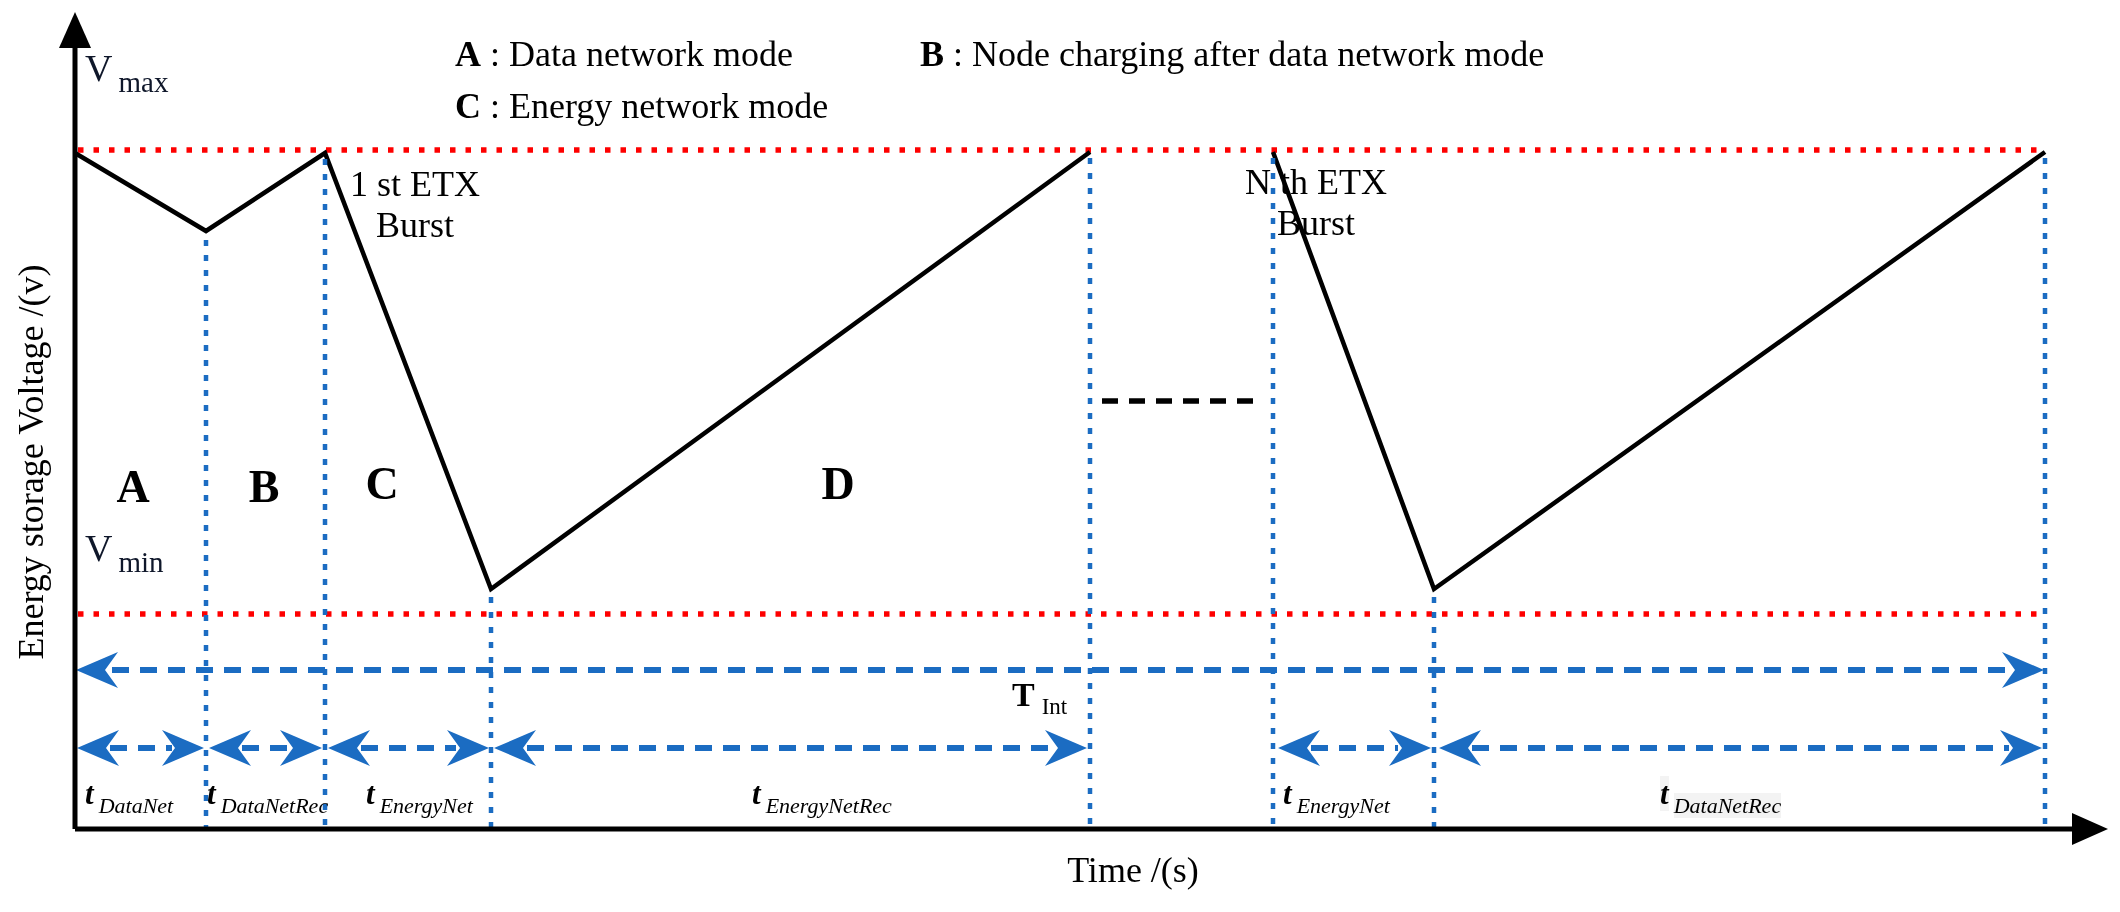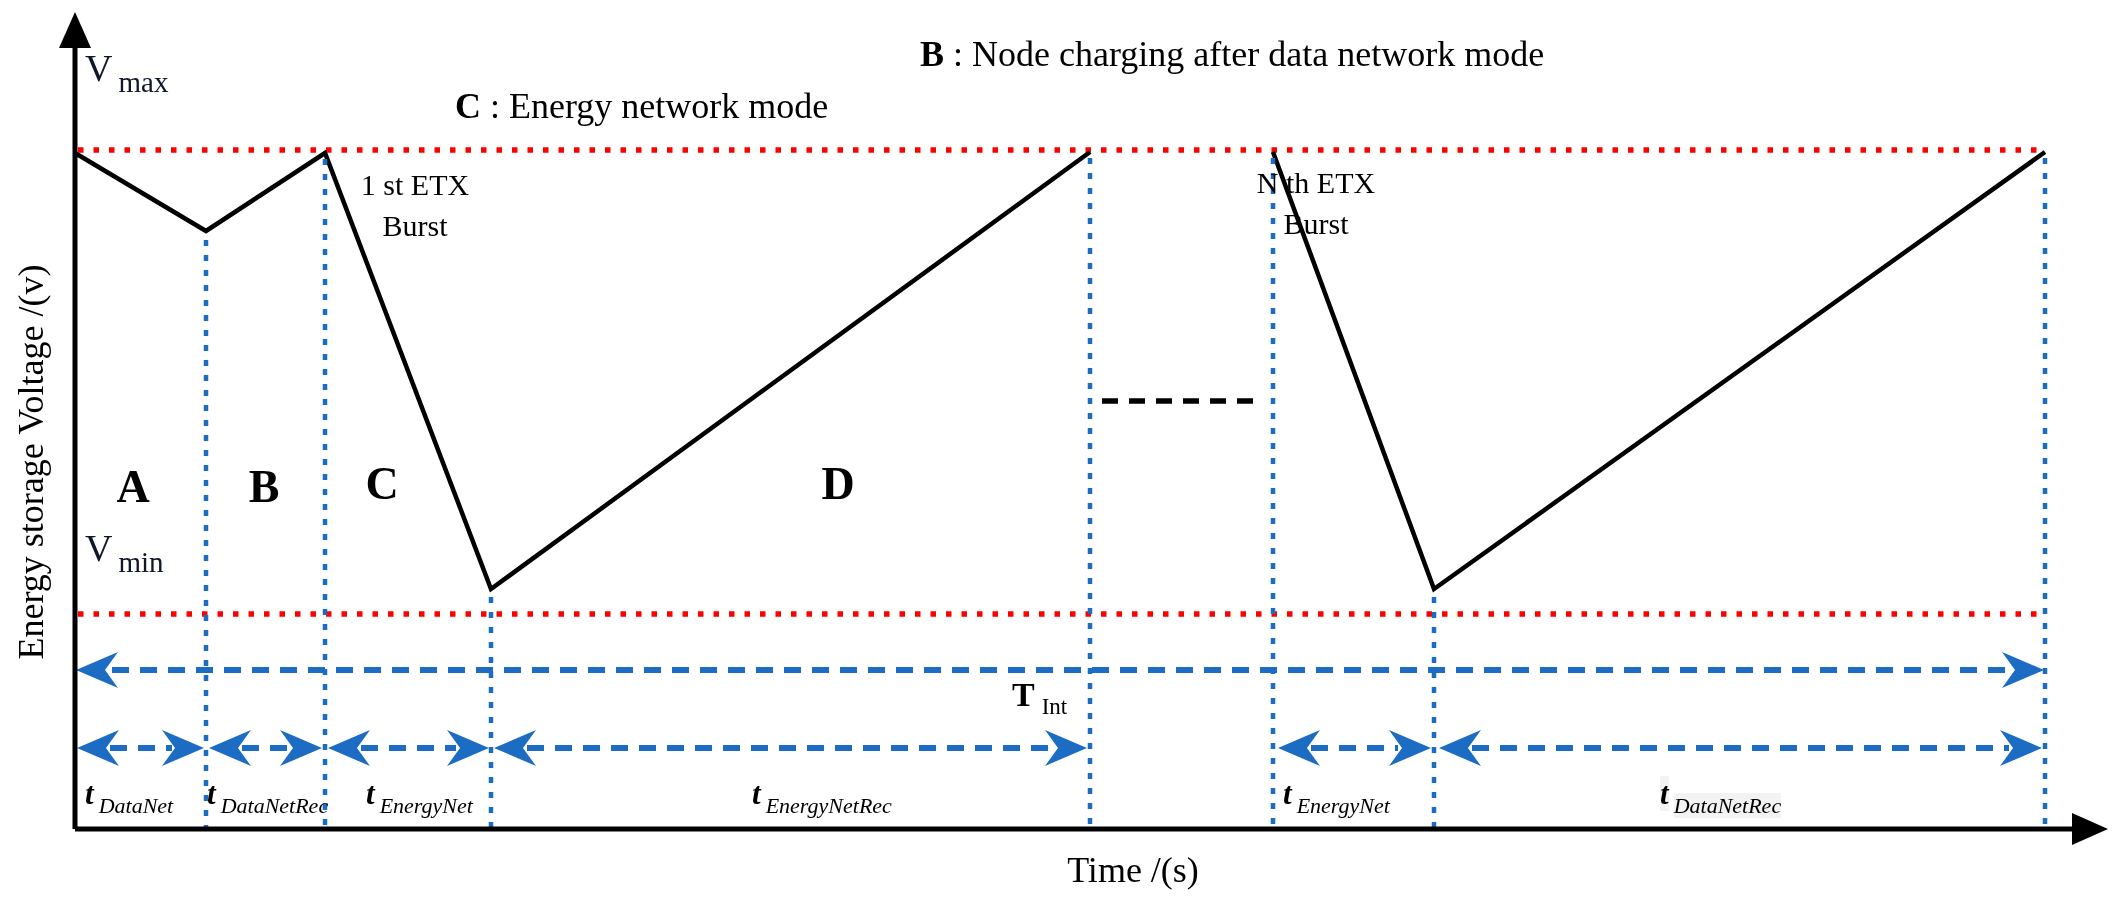--- a/index.html
+++ b/index.html
@@ -13,21 +13,21 @@
   .bdash{stroke:#1b6cc2;stroke-width:6;stroke-dasharray:17 11;fill:none;}
   .bhead{fill:#1b6cc2;stroke:none;}
   .axis{stroke:#000;stroke-width:5;fill:none;}
   .ahead{fill:#000;stroke:none;}
   .legend-item{position:absolute;font-size:36px;white-space:pre;}
   .legend-item .key{font-weight:bold;}
   .vlabel{position:absolute;color:#0f172a;}
   .vmain{font-size:38px;}
   .vsub{font-size:29px;position:relative;top:11px;margin-left:6px;}
   .region{position:absolute;font-size:46px;font-weight:bold;transform:translateX(-50%);}
-  .burst{position:absolute;font-size:30px;text-align:center;transform:translateX(-50%);line-height:41px;}
+  .burst{position:absolute;font-size:36px;text-align:center;transform:translateX(-50%);line-height:41px;}
   .tlabel{position:absolute;font-style:italic;}
   .tmain{font-size:31px;font-weight:bold;}
   .tsub{font-size:22px;position:relative;top:9px;margin-left:5px;}
   .tint{position:absolute;}
   .tintmain{font-size:34px;font-weight:bold;}
   .tintsub{font-size:23px;position:relative;top:8px;margin-left:7px;margin-top:44px;}
   .hl .tmain,.hl .tsub{background:#f3f3f3;}
   .ylab{position:absolute;left:31px;top:462px;font-size:36px;white-space:nowrap;
         transform:translate(-50%,-50%) rotate(-90deg);}
   .xlab{position:absolute;left:1133px;top:849px;font-size:36px;transform:translateX(-50%);white-space:nowrap;}
@@ -90,20 +90,21 @@
       <path class="bhead" d="M1439,748 L1481,730 L1468,748 L1481,766 Z"></path>
       <path class="bhead" d="M2042,748 L2000,730 L2013,748 L2000,766 Z"></path>
     </g>
 
     <line class="axis" x1="75" y1="829" x2="2092" y2="829"></line>
     <line class="axis" x1="75" y1="829" x2="75" y2="44"></line>
     <polygon class="ahead" points="75,12 59,48 91,48"></polygon>
     <polygon class="ahead" points="2108,829 2072,813 2072,845"></polygon>
   </svg>
 
+  <div class="legend-item" style="left:455px;top:33px"><span class="key">A</span><span> : Data network mode</span></div>
   <div class="legend-item" style="left:455px;top:85px"><span class="key">C</span><span> : Energy network mode</span></div>
   <div class="legend-item" style="left:920px;top:33px"><span class="key">B</span><span> : Node charging after data network mode</span></div>
 
   <div class="vlabel" style="left:85px;top:46px"><span class="vmain">V</span><span class="vsub">max</span></div>
   <div class="vlabel" style="left:85px;top:526px"><span class="vmain">V</span><span class="vsub">min</span></div>
 
   <div class="region" style="left:133px;top:460px">A</div>
   <div class="region" style="left:264px;top:460px">B</div>
   <div class="region" style="left:382px;top:457px">C</div>
   <div class="region" style="left:838px;top:457px">D</div>

